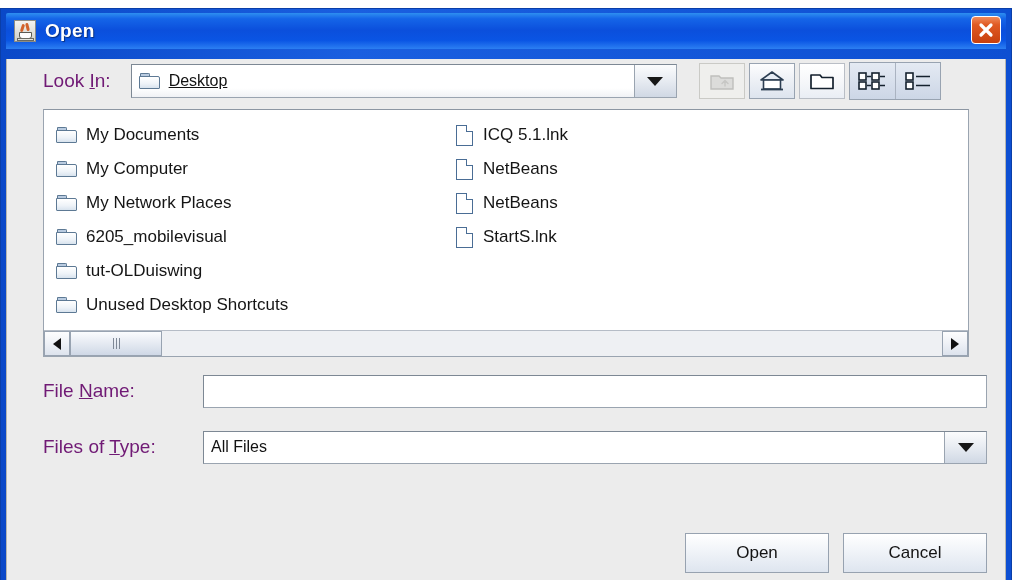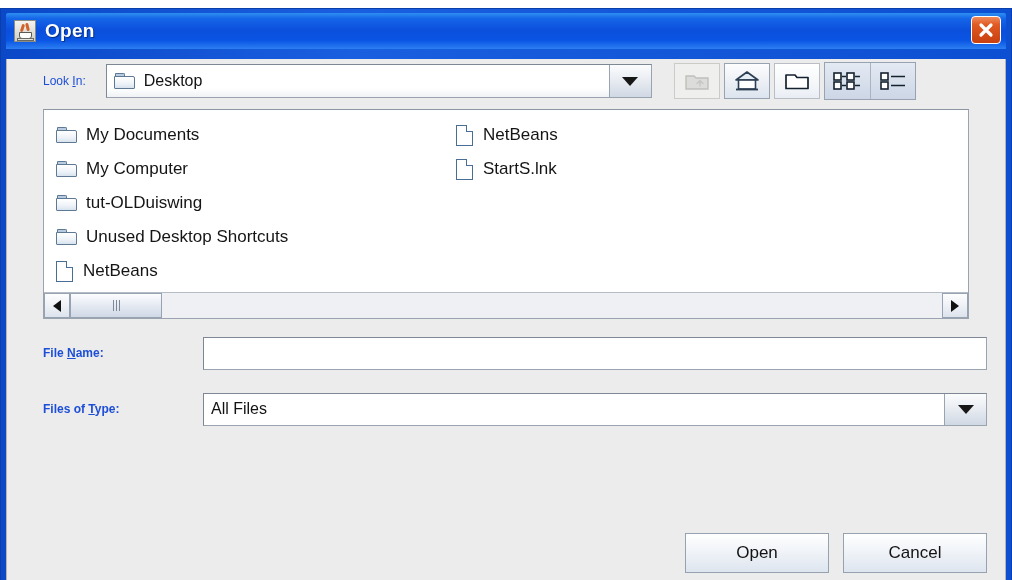--- a/index.html
+++ b/index.html
@@ -94,22 +94,22 @@
 
   
   #lookin-row {
     display: flex;
     align-items: center;
     height: 44px;
     padding: 0 18px 0 36px;
     margin-top: 10px;
   }
   .field-label {
-    font-size: 12px;
-    color: #1d4ed8;
+    font-size: 19px;
+    color: #701a75;
     white-space: nowrap;
   }
   .field-label u { text-decoration: underline; }
 
   #lookin-combo {
     margin-left: 20px;
     flex: 0 0 546px;
     height: 34px;
     display: flex;
     align-items: stretch;
@@ -118,20 +118,21 @@
     border-top-color: #7d8894;
     border-left-color: #7d8894;
   }
   #lookin-combo .value {
     flex: 1 1 auto;
     display: flex; align-items: center;
     padding-left: 7px;
     font-size: 16px; color: #121212;
     background: linear-gradient(to bottom,#ffffff 0%,#ffffff 72%,#f0f2f5 100%);
     white-space: nowrap;
+    text-decoration: underline;
   }
   #lookin-combo .arrow-btn {
     flex: 0 0 42px;
     background: linear-gradient(to bottom,#fbfcfd 0%, #e8ecf2 48%, #d0d8e4 100%);
     border-left: 1px solid #9aa4b0;
     display: flex; align-items: center; justify-content: center;
     cursor: pointer;
   }
   .tri-down {
     width: 0; height: 0;
@@ -192,21 +193,21 @@
     display: flex;
     border: 1px solid #98a3b1;
     background: linear-gradient(to bottom,#e4eaf3 0%, #ccd6e6 100%);
   }
   .tb-pair .tb { border: none; background: transparent; width: 45px; }
   .tb-pair .tb + .tb { border-left: 1px solid #aab3c1; }
 
   
   #list-panel {
     margin: 6px 36px 0 36px;
-    height: 210px;
+    height: 248px;
     background: #ffffff;
     border: 1px solid #9aa4b0;
     border-top-color: #8c96a2;
     position: relative;
     overflow: hidden;
   }
   #list-inner {
     position: absolute;
     left: 0; top: 0; right: 0; bottom: 26px;
     display: flex;
@@ -298,21 +299,21 @@
 
   
   .form-row {
     display: flex;
     align-items: center;
     margin: 0 18px 0 36px;
     height: 36px;
   }
   #row-filename { margin-top: 16px; }
   #row-filetype { margin-top: 20px; }
-  .form-row .field-label { width: 160px; flex: 0 0 160px; font-weight: bold; }
+  .form-row .field-label { width: 160px; flex: 0 0 160px; }
 
   #filename-input {
     flex: 1 1 auto;
     height: 33px;
     background: #ffffff;
     border: 1px solid #9aa4b0;
     border-top-color: #7d8894;
     border-left-color: #7d8894;
     font-size: 16px;
     color: #121212;
@@ -459,28 +460,46 @@
               <span class="tab"></span>
               <span class="bodyf"></span>
             </span>
             <span class="label">My Computer</span>
           </div>
           <div class="file-item">
             <span class="folder-ico">
               <span class="tab"></span>
               <span class="bodyf"></span>
             </span>
-            <span class="label">tut-OLDuiswing</span>
+            <span class="label">My Network Places</span>
           </div>
           <div class="file-item">
             <span class="folder-ico">
               <span class="tab"></span>
               <span class="bodyf"></span>
             </span>
+            <span class="label">6205_mobilevisual</span>
+          </div>
+          <div class="file-item">
+            <span class="folder-ico">
+              <span class="tab"></span>
+              <span class="bodyf"></span>
+            </span>
+            <span class="label">tut-OLDuiswing</span>
+          </div>
+          <div class="file-item">
+            <span class="folder-ico">
+              <span class="tab"></span>
+              <span class="bodyf"></span>
+            </span>
             <span class="label">Unused Desktop Shortcuts</span>
+          </div>
+          <div class="file-item">
+            <span class="file-ico"></span>
+            <span class="label">ICQ 5.1.lnk</span>
           </div>
           <div class="file-item">
             <span class="file-ico"></span>
             <span class="label">NetBeans</span>
           </div>
           <div class="file-item">
             <span class="file-ico"></span>
             <span class="label">NetBeans</span>
           </div>
           <div class="file-item">

